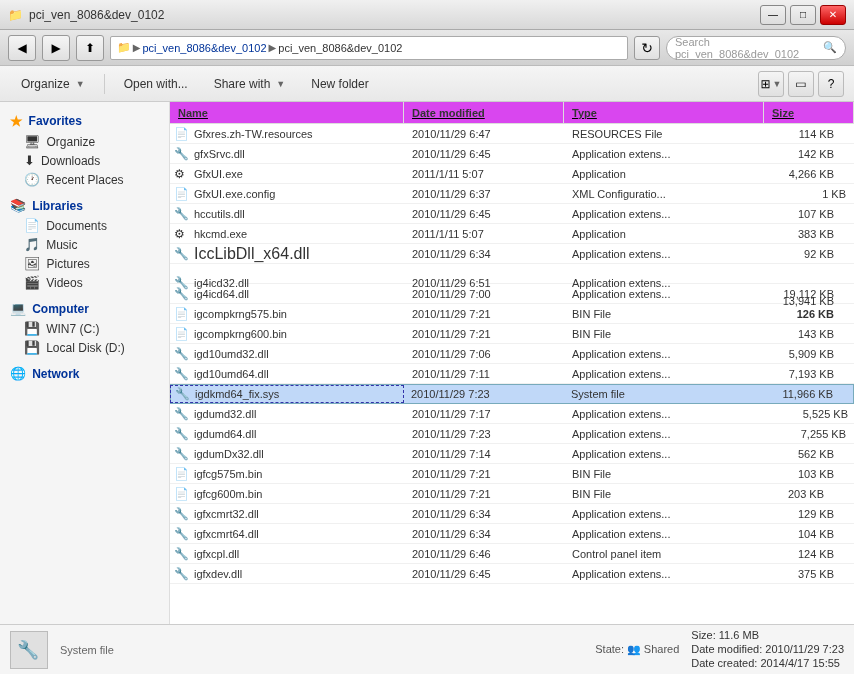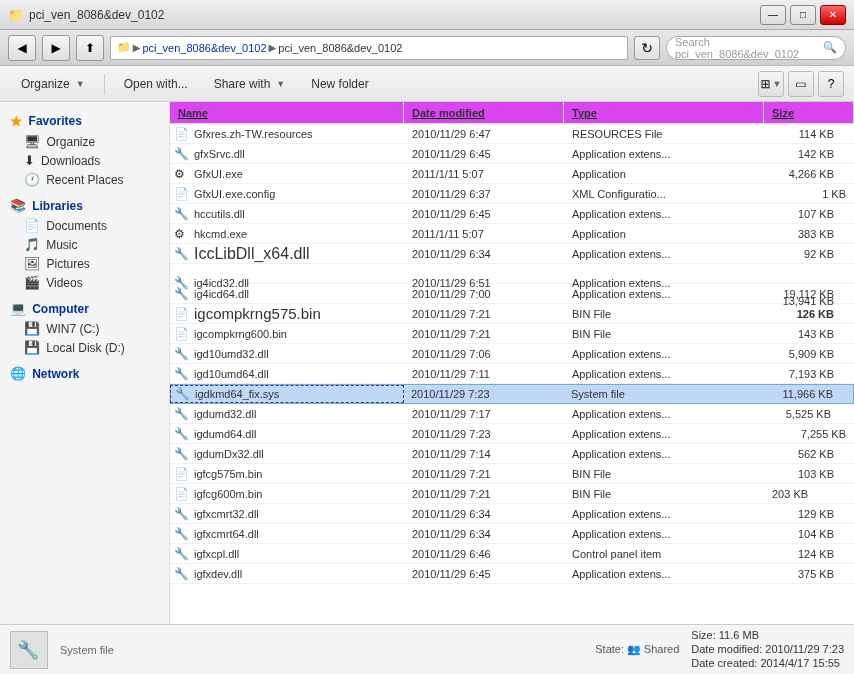--- a/index.html
+++ b/index.html
@@ -403,21 +403,21 @@
         <span class="file-icon">🔧</span>
         <span style="font-size:11px;">ig4icd64.dll</span>
       </div>
       <div class="file-cell">2010/11/29 7:00</div>
       <div class="file-cell">Application extens...</div>
       <div class="file-cell" style="text-align:right;padding-right:20px;">19,112 KB</div>
     </div>
         <div class="file-row">
       <div class="file-cell file-name-cell">
         <span class="file-icon">📄</span>
-        <span style="font-size:15px;">igcompkrng575.bin</span>
+        <span style="font-size:11px;">igcompkrng575.bin</span>
       </div>
       <div class="file-cell">2010/11/29 7:21</div>
       <div class="file-cell">BIN File</div>
       <div class="file-cell" style="text-align:right;padding-right:20px;font-weight:bold;">126 KB</div>
     </div>
         <div class="file-row">
       <div class="file-cell file-name-cell">
         <span class="file-icon">📄</span>
         <span style="font-size:11px;">igcompkrng600.bin</span>
       </div>
@@ -452,21 +452,21 @@
       <div class="file-cell">System file</div>
       <div class="file-cell" style="text-align:right;padding-right:20px;">11,966 KB</div>
     </div>
         <div class="file-row">
       <div class="file-cell file-name-cell">
         <span class="file-icon">🔧</span>
         <span style="font-size:11px;">igdumd32.dll</span>
       </div>
       <div class="file-cell">2010/11/29 7:17</div>
       <div class="file-cell">Application extens...</div>
-      <div class="file-cell" style="text-align:right;padding-right:23px;">5,525 KB</div>
+      <div class="file-cell" style="text-align:right;padding-right:6px;">5,525 KB</div>
     </div>
         <div class="file-row">
       <div class="file-cell file-name-cell">
         <span class="file-icon">🔧</span>
         <span style="font-size:11px;">igdumd64.dll</span>
       </div>
       <div class="file-cell">2010/11/29 7:23</div>
       <div class="file-cell">Application extens...</div>
       <div class="file-cell" style="text-align:right;">7,255 KB</div>
     </div>
@@ -488,21 +488,21 @@
       <div class="file-cell">BIN File</div>
       <div class="file-cell" style="text-align:right;padding-right:20px;">103 KB</div>
     </div>
         <div class="file-row">
       <div class="file-cell file-name-cell">
         <span class="file-icon">📄</span>
         <span style="font-size:11px;">igfcg600m.bin</span>
       </div>
       <div class="file-cell">2010/11/29 7:21</div>
       <div class="file-cell">BIN File</div>
-      <div class="file-cell" style="padding-right:20px;">203 KB</div>
+      <div class="file-cell" style="text-align:right;padding-right:30px;">203 KB</div>
     </div>
         <div class="file-row">
       <div class="file-cell file-name-cell">
         <span class="file-icon">🔧</span>
         <span style="font-size:11px;">igfxcmrt32.dll</span>
       </div>
       <div class="file-cell">2010/11/29 6:34</div>
       <div class="file-cell">Application extens...</div>
       <div class="file-cell" style="text-align:right;padding-right:20px;">129 KB</div>
     </div>

